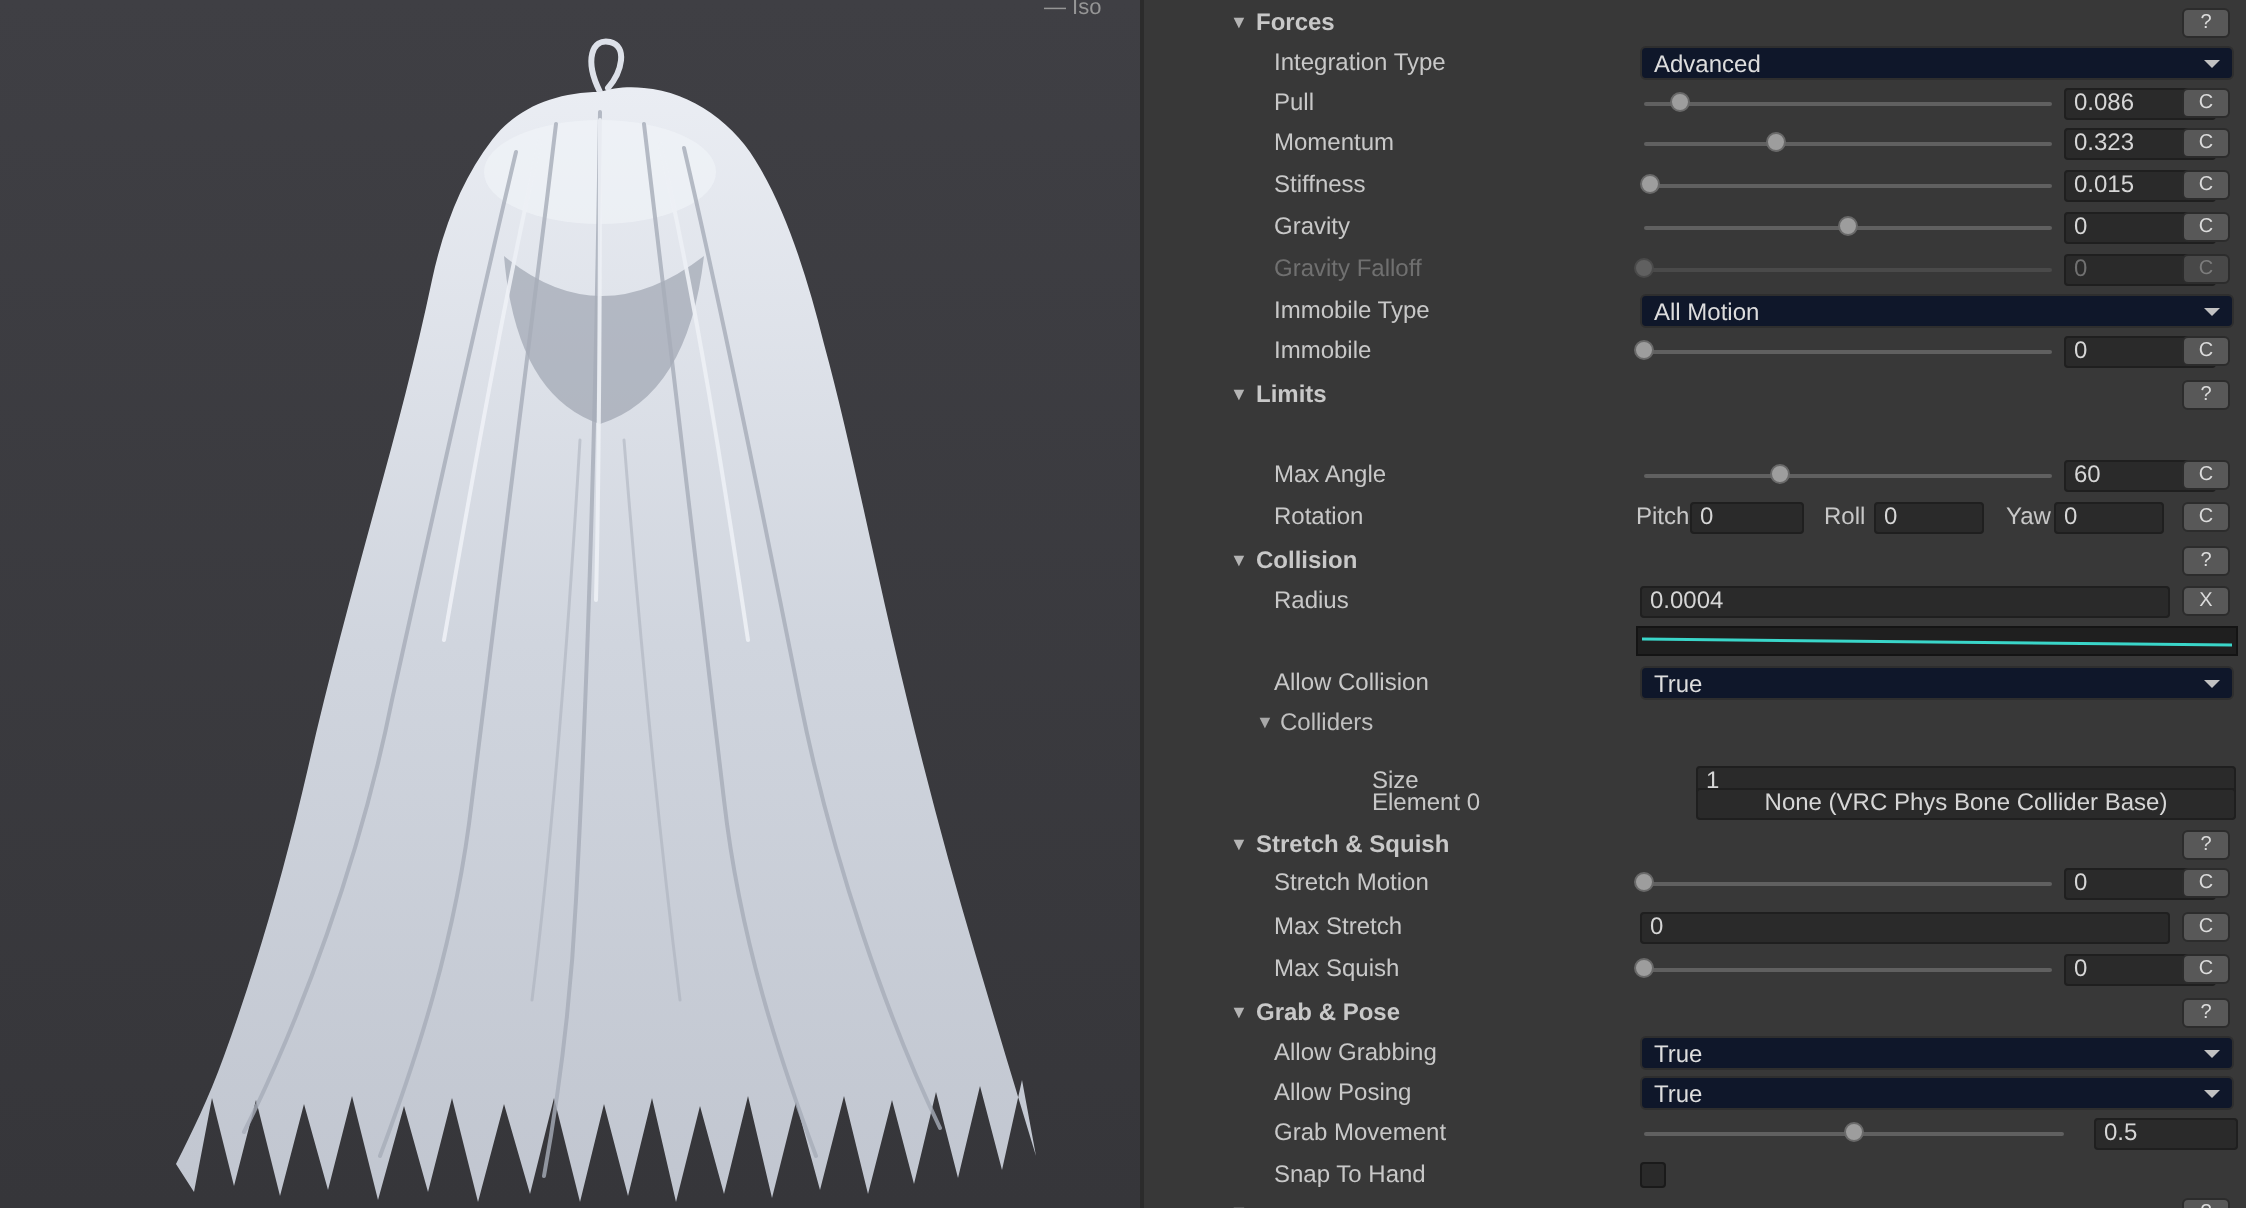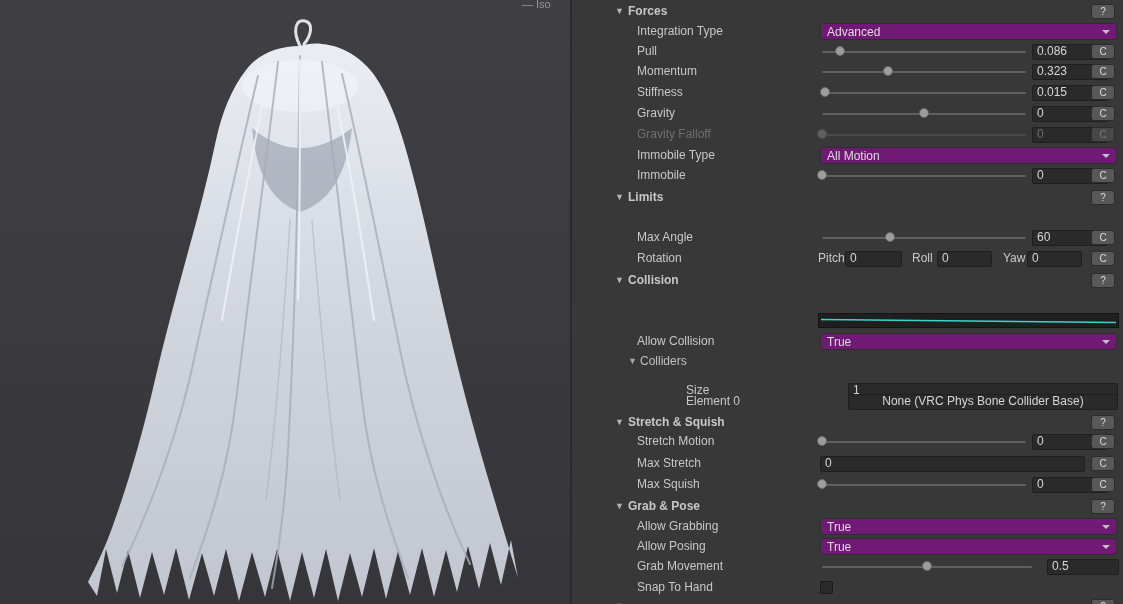--- a/index.html
+++ b/index.html
@@ -18,21 +18,21 @@
   .inspector { position:absolute; left:572px; top:0; width:551px; height:604px; background:#383838; }
   .row { position:absolute; left:0; width:100%; height:18px; }
   .fold { position:absolute; left:43px; top:2px; font-size:9px; color:#b4b4b4; line-height:12px; }
   .fold.sub { left:56px; color:#a8a8a8; }
   .hdr { position:absolute; left:56px; top:1px; font-weight:bold; color:#c8c8c8; white-space:nowrap; }
   .hdr.sub { left:68px; font-weight:normal; color:#c0c0c0; }
   .lbl { position:absolute; left:65px; top:1px; white-space:nowrap; color:#c8c8c8; }
   .lbl.indent2 { left:114px; }
   .lbl.disabled { color:#707070; }
   .dropdown { position:absolute; left:248px; right:6px; top:0; height:17px;
-    background:#701a75; border:1px solid #2e2e2e; border-radius:3px;
+    background:#0f172a; border:1px solid #2e2e2e; border-radius:3px;
     display:flex; align-items:center; padding:0 6px; }
   .dd-text { flex:1; color:#dddddd; white-space:nowrap; overflow:hidden; }
   .dd-arrow { width:0; height:0; border-left:4px solid transparent;
     border-right:4px solid transparent; border-top:4px solid #c2c2c2; }
   .field { position:absolute; top:1px; height:16px; background:#2a2a2a;
     border:1px solid #1f1f1f; border-radius:2px; color:#d6d6d6;
     padding:0 4px; line-height:13px; white-space:nowrap; overflow:hidden; }
   .vfield { left:460px; width:76px; }
   .wide { left:248px; width:265px; }
   .objfield { display:flex; align-items:center;flex-direction:column; }
@@ -221,20 +221,25 @@
       <div class="field" style="left:455px;width:55px"><span>0</span></div>
       <button class="mini">C</button>
     </div>
 
     <div class="row" style="top:272px">
       <span class="fold">▼</span>
       <span class="hdr">Collision</span>
       <button class="mini">?</button>
     </div>
 
+    <div class="row" style="top:292px">
+      <span class="lbl">Radius</span>
+      <div class="field wide"><span>0.0004</span></div>
+      <button class="mini">X</button>
+    </div>
 
     <div class="row" style="top:313px">
       <div class="curvefield">
         <svg width="100%" height="100%" viewBox="0 0 299 13" preserveAspectRatio="none">
           <line x1="2" y1="5.5" x2="297" y2="8.5" stroke-width="1.5" stroke="#3ad6c9"></line>
         </svg>
       </div>
     </div>
 
     <div class="row" style="top:333px">

